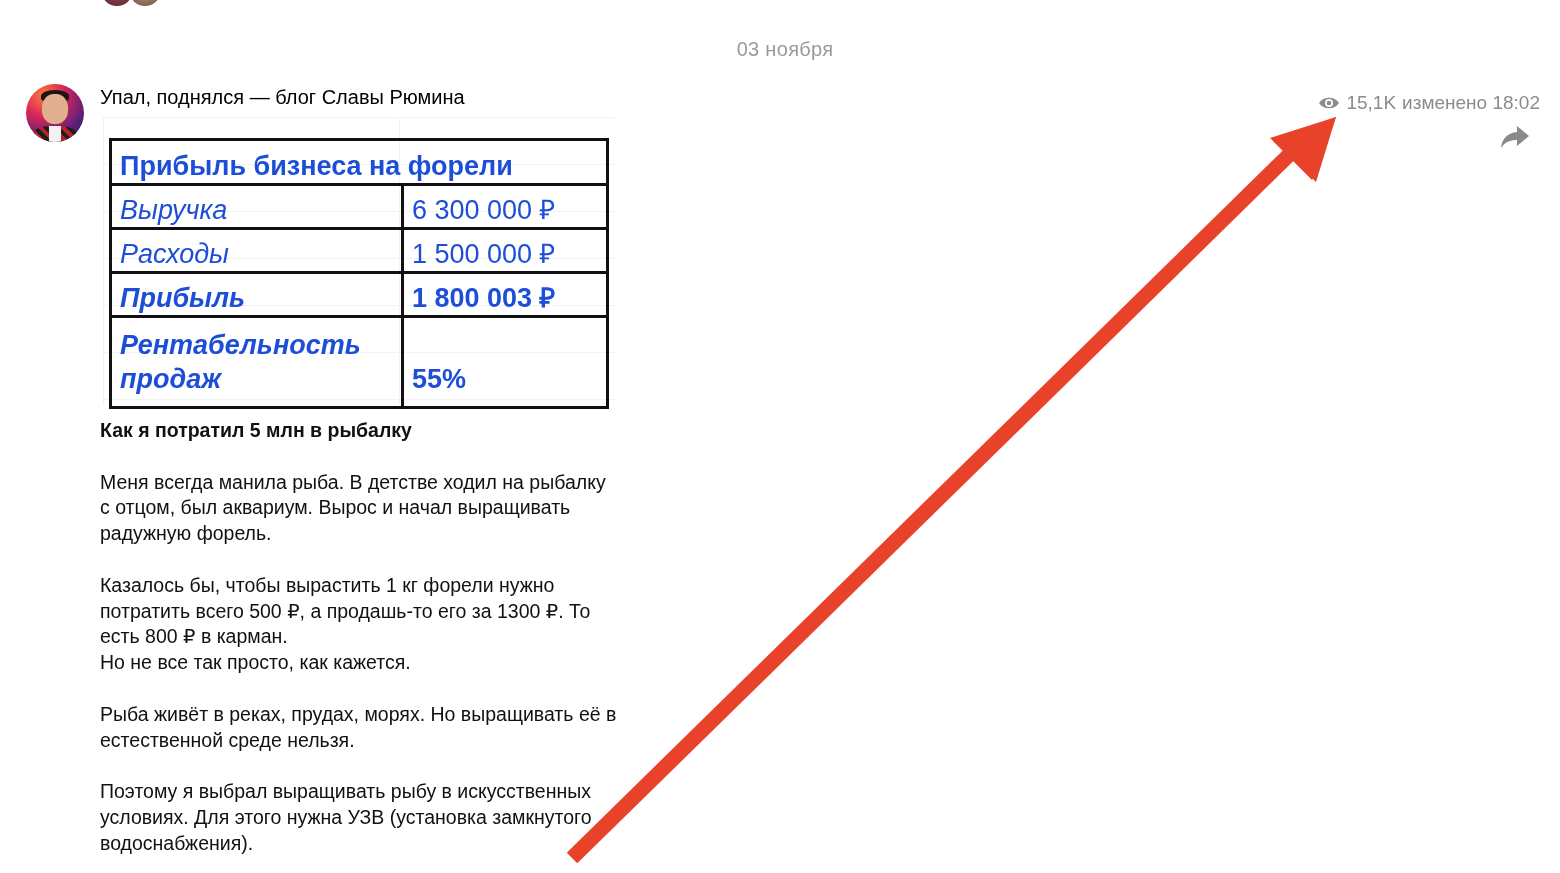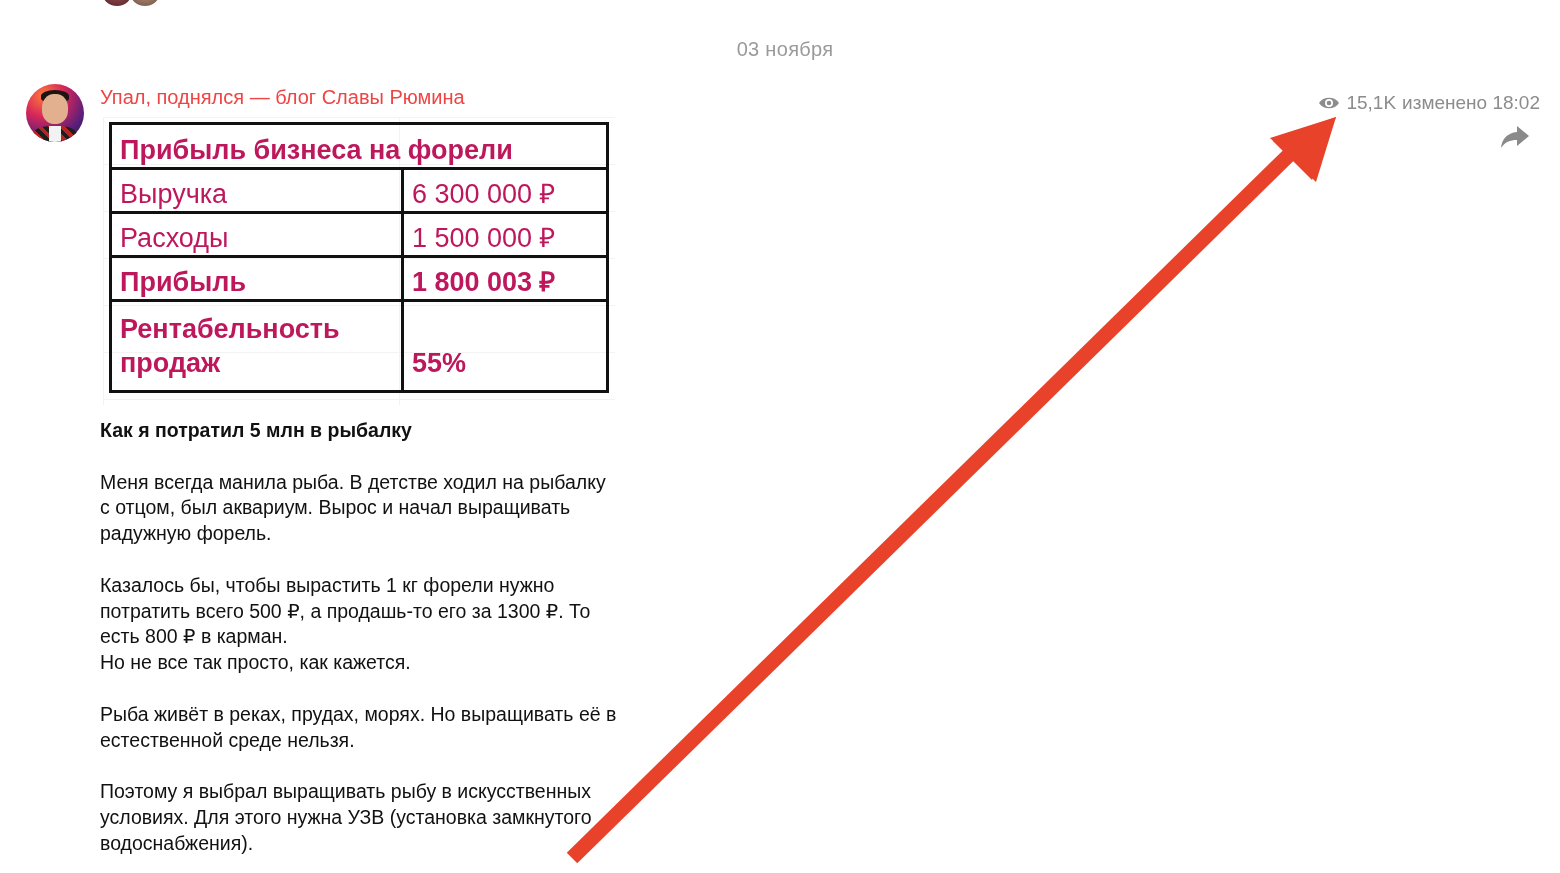--- a/index.html
+++ b/index.html
@@ -31,39 +31,39 @@
     position: absolute; left: 15px; top: 6px; width: 28px; height: 12px; border-radius: 50% 50% 30% 30%;
     background: #1d1512;
   }
   .avatar .body {
     position: absolute; left: 6px; top: 42px; width: 46px; height: 24px; border-radius: 40% 40% 0 0;
     background: repeating-linear-gradient(45deg, #1e1e1e 0 4px, #b22 4px 8px);
   }
   .avatar .shirt { position: absolute; left: 23px; top: 42px; width: 12px; height: 18px; background: #f2f2f2; }
 
   .channel-name {
-    position: absolute; left: 100px; top: 86px; font-size: 20px; color: #ef4444;
+    position: absolute; left: 100px; top: 86px; font-size: 20px; color: #000000;
   }
   .meta {
     position: absolute; right: 20px; top: 92px; font-size: 19px; color: #8c8c8c;
     display: flex; align-items: center; gap: 6px;
   }
   .meta .eye { width: 22px; height: 14px; }
   .share-btn { position: absolute; left: 1500px; top: 124px; width: 30px; height: 26px; cursor: pointer; }
 
   .table-wrap { position: absolute; left: 103px; top: 117px; width: 512px; height: 288px; background: #fff; }
   .grid-bg { position: absolute; inset: 0;
     background-image: linear-gradient(#ececec 1px, transparent 1px), linear-gradient(90deg, #ececec 1px, transparent 1px);
     background-size: 100% 47px, 296px 100%; opacity: .6; }
   table.profit {
-    position: absolute; left: 6px; top: 5px; width: 500px; border-collapse: collapse;
-    font-family: "Liberation Sans", sans-serif; font-size: 27px; color: #be185d;
+    position: absolute; left: 6px; top: 21px; width: 500px; border-collapse: collapse;
+    font-family: "Liberation Sans", sans-serif; font-size: 27px; color: #1d4ed8;
   }
   table.profit td { border: 3px solid #111; padding: 0 8px; height: 41px; vertical-align: bottom; line-height: 34px; }
-  table.profit td.lbl { width: 273px; }
+  table.profit td.lbl { width: 273px; font-style: italic; }
   table.profit .title-cell { font-weight: bold; height: 42px; }
   table.profit .bold { font-weight: bold; }
   table.profit tr.tall td { height: 78px; padding-bottom: 10px; }
 
   .post-text { position: absolute; left: 100px; top: 418px; width: 520px; font-size: 19.5px; line-height: 25.8px; color: #111; }
   .post-text p { margin: 0 0 25.8px 0; }
   .post-text .heading { font-weight: bold; }
 
   .arrow-svg { position: absolute; left: 0; top: 0; width: 1560px; height: 873px; pointer-events: none; }
 </style>

